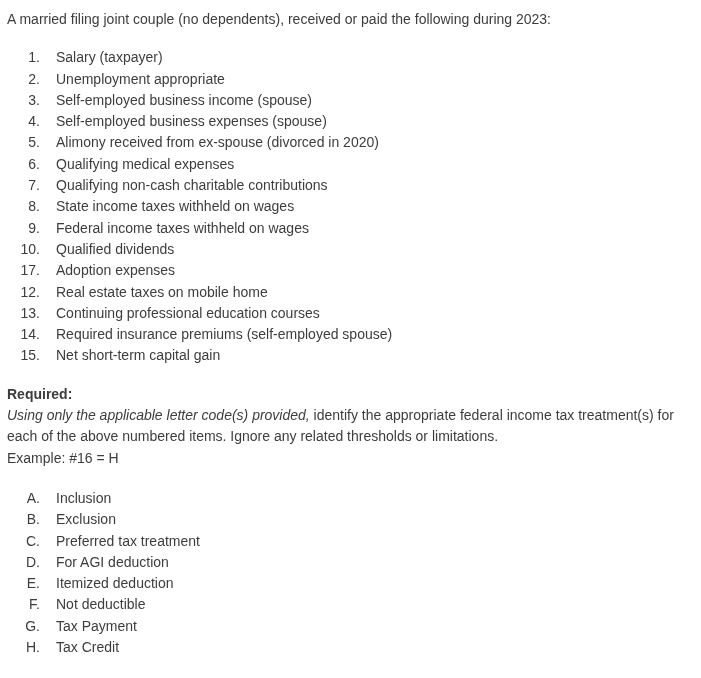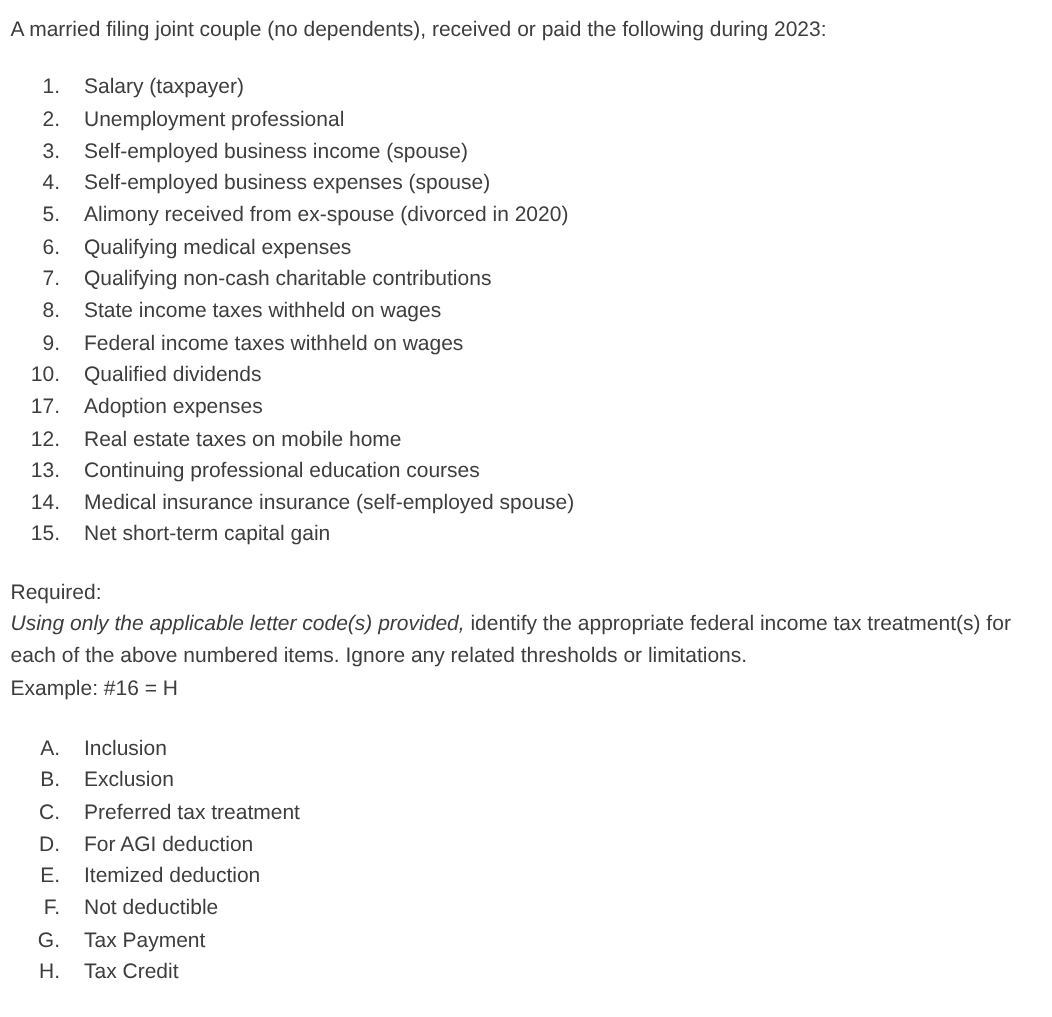--- a/index.html
+++ b/index.html
@@ -19,39 +19,39 @@
     max-width: 688px;
   }
   .list { margin-bottom: 17px; }
   .row { display: flex; }
   .marker {
     flex: 0 0 33px;
     text-align: right;
   }
   .label { margin-left: 16px; }
   .required-block { max-width: 688px; }
-  .required-heading { font-weight: normal; }
+  .required-heading { font-weight: bold; }
   .instruction .em-part { font-style: italic; margin-top: 47px; }
   .codes-list { margin-top: 19px; }
 </style>
 </head>
 <body style="color: rgb(61, 61, 61);">
 
 <div class="page">
 
   <p class="intro">A married filing joint couple (no dependents), received or paid the following during 2023:</p>
 
   <div class="list">
     <div class="row">
       <span class="marker">1.</span>
       <span class="label">Salary (taxpayer)</span>
     </div>
     <div class="row">
       <span class="marker">2.</span>
-      <span class="label">Unemployment professional</span>
+      <span class="label">Unemployment appropriate</span>
     </div>
     <div class="row">
       <span class="marker">3.</span>
       <span class="label">Self-employed business income (spouse)</span>
     </div>
     <div class="row">
       <span class="marker">4.</span>
       <span class="label">Self-employed business expenses (spouse)</span>
     </div>
     <div class="row">
@@ -85,21 +85,21 @@
     <div class="row">
       <span class="marker">12.</span>
       <span class="label">Real estate taxes on mobile home</span>
     </div>
     <div class="row">
       <span class="marker">13.</span>
       <span class="label">Continuing professional education courses</span>
     </div>
     <div class="row">
       <span class="marker">14.</span>
-      <span class="label">Medical insurance insurance (self-employed spouse)</span>
+      <span class="label">Required insurance premiums (self-employed spouse)</span>
     </div>
     <div class="row">
       <span class="marker">15.</span>
       <span class="label">Net short-term capital gain</span>
     </div>
   </div>
 
   <div class="required-block">
     <div class="required-heading">Required:</div>
     <div class="instruction"><span class="em-part">Using only the applicable letter code(s) provided,</span><span> identify the appropriate federal income tax treatment(s) for each of the above numbered items. Ignore any related thresholds or limitations.</span></div>

